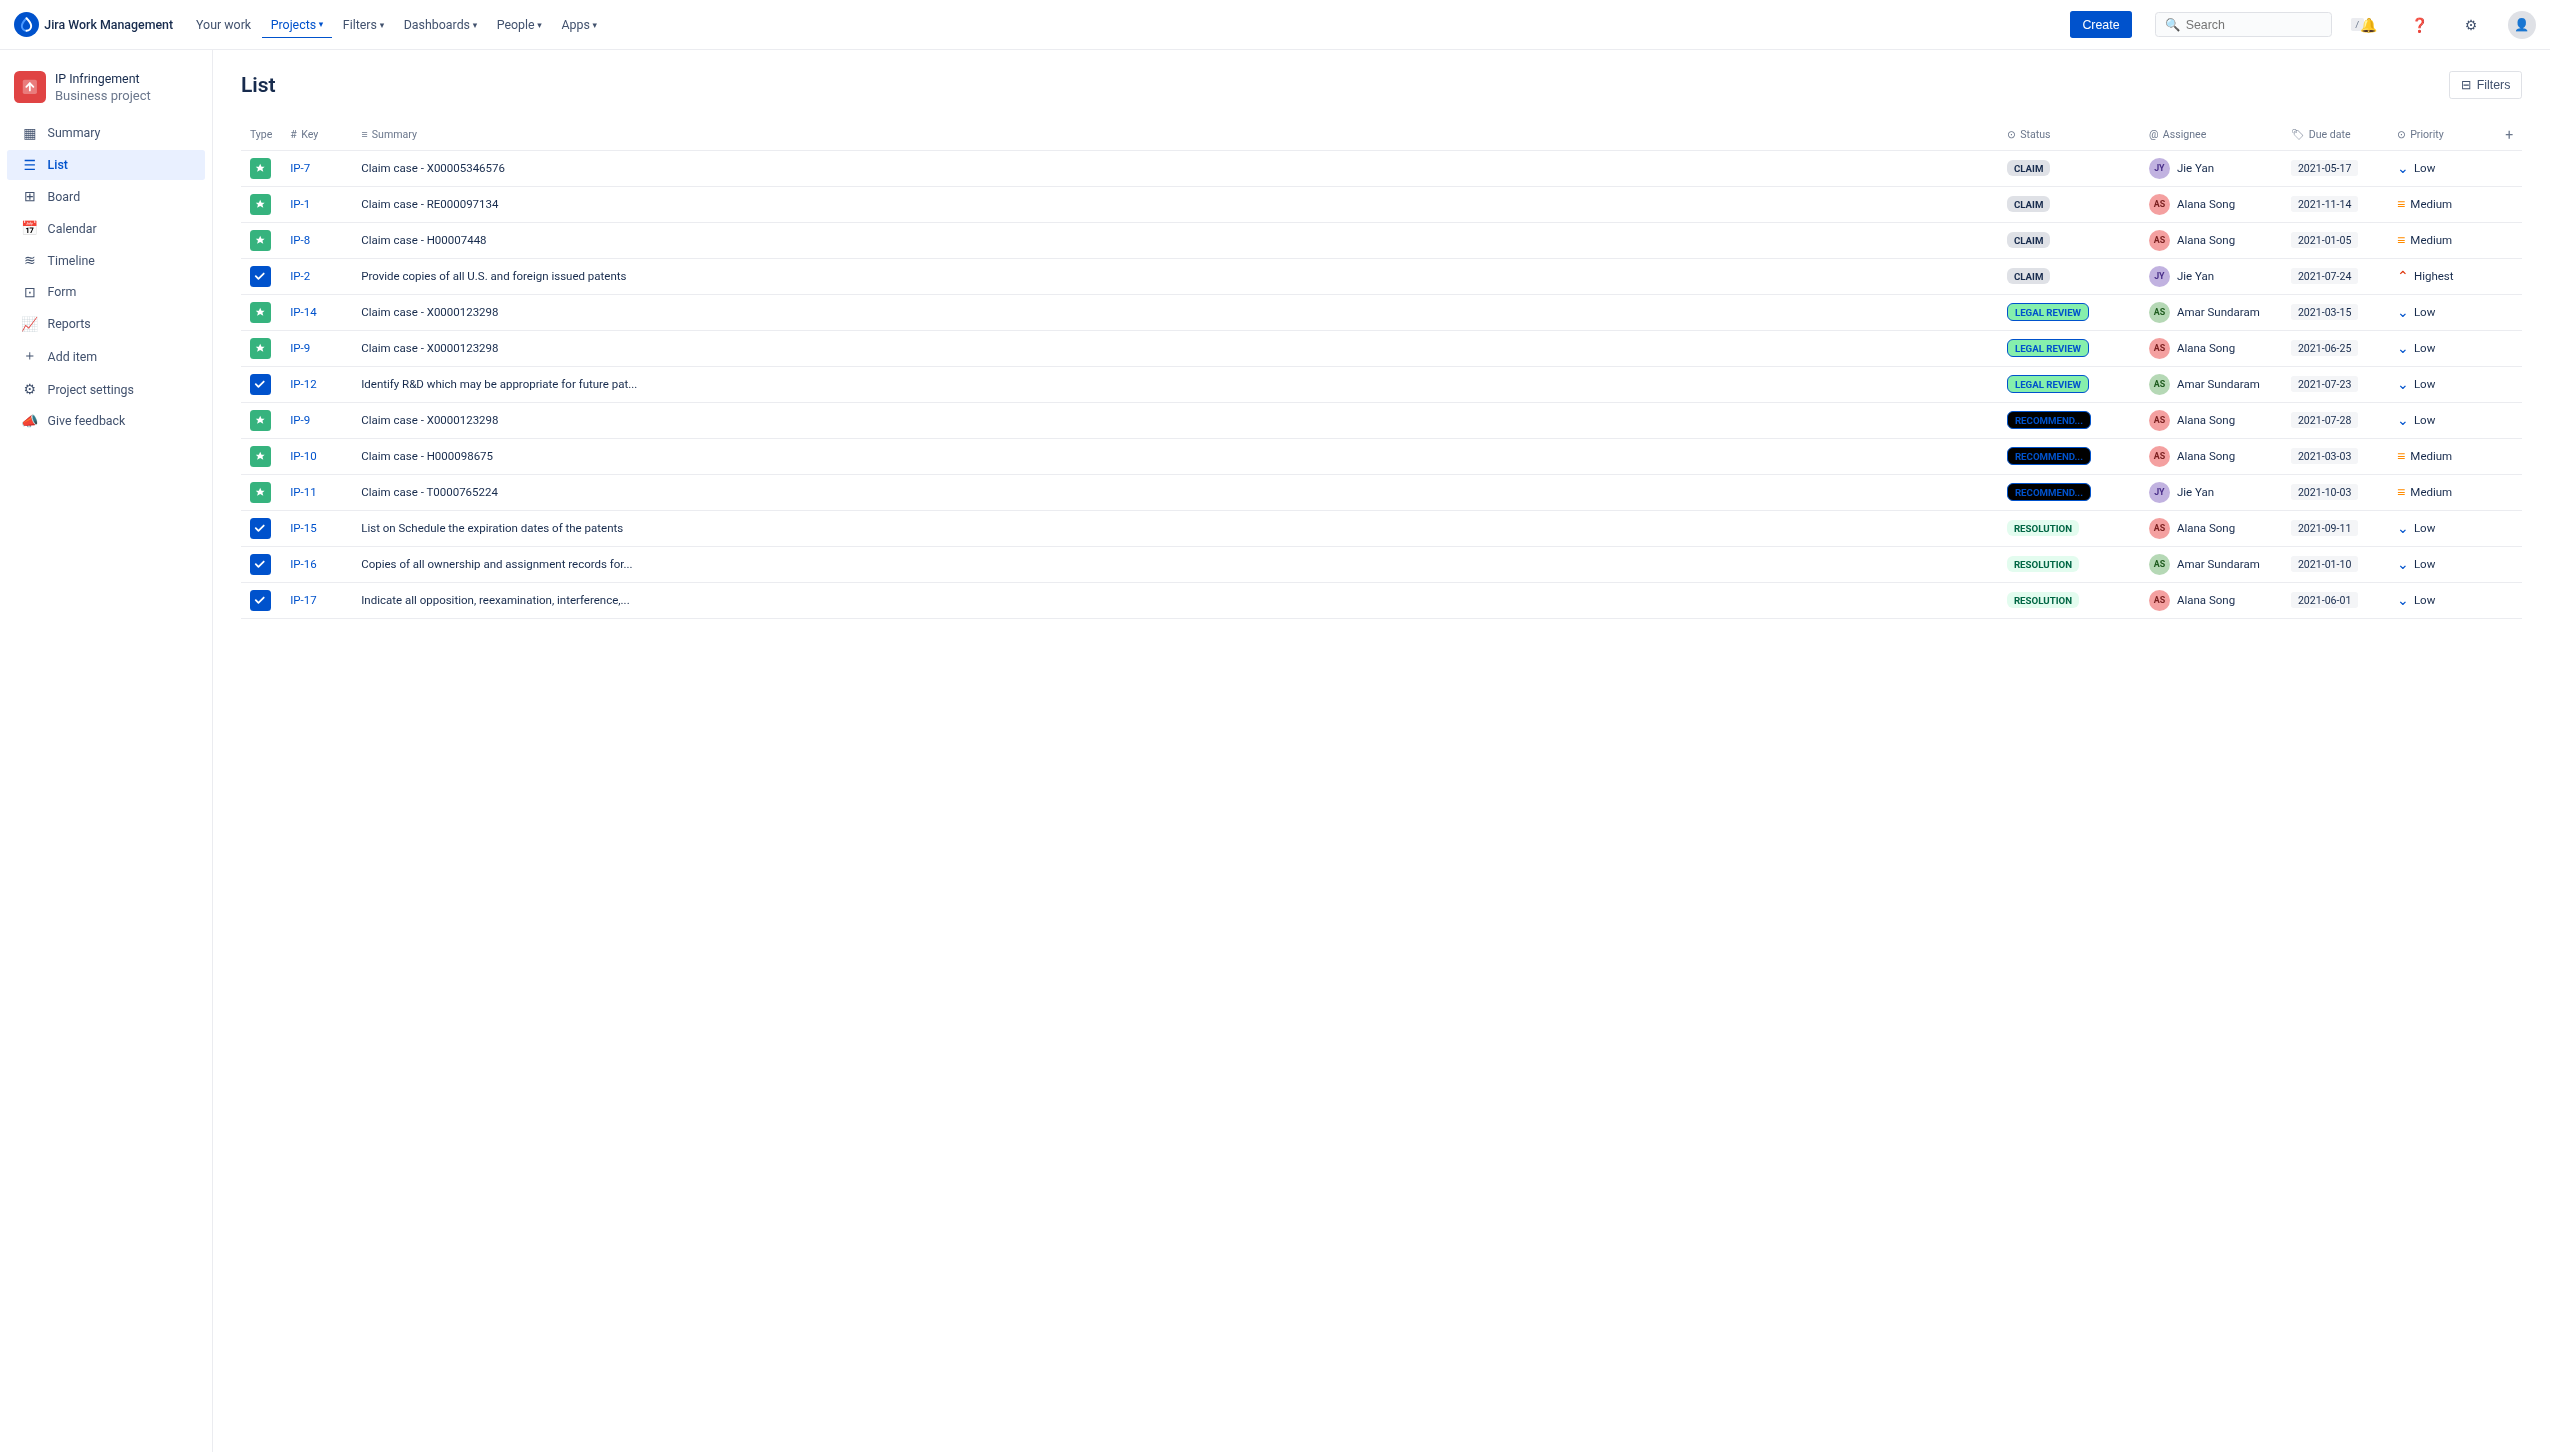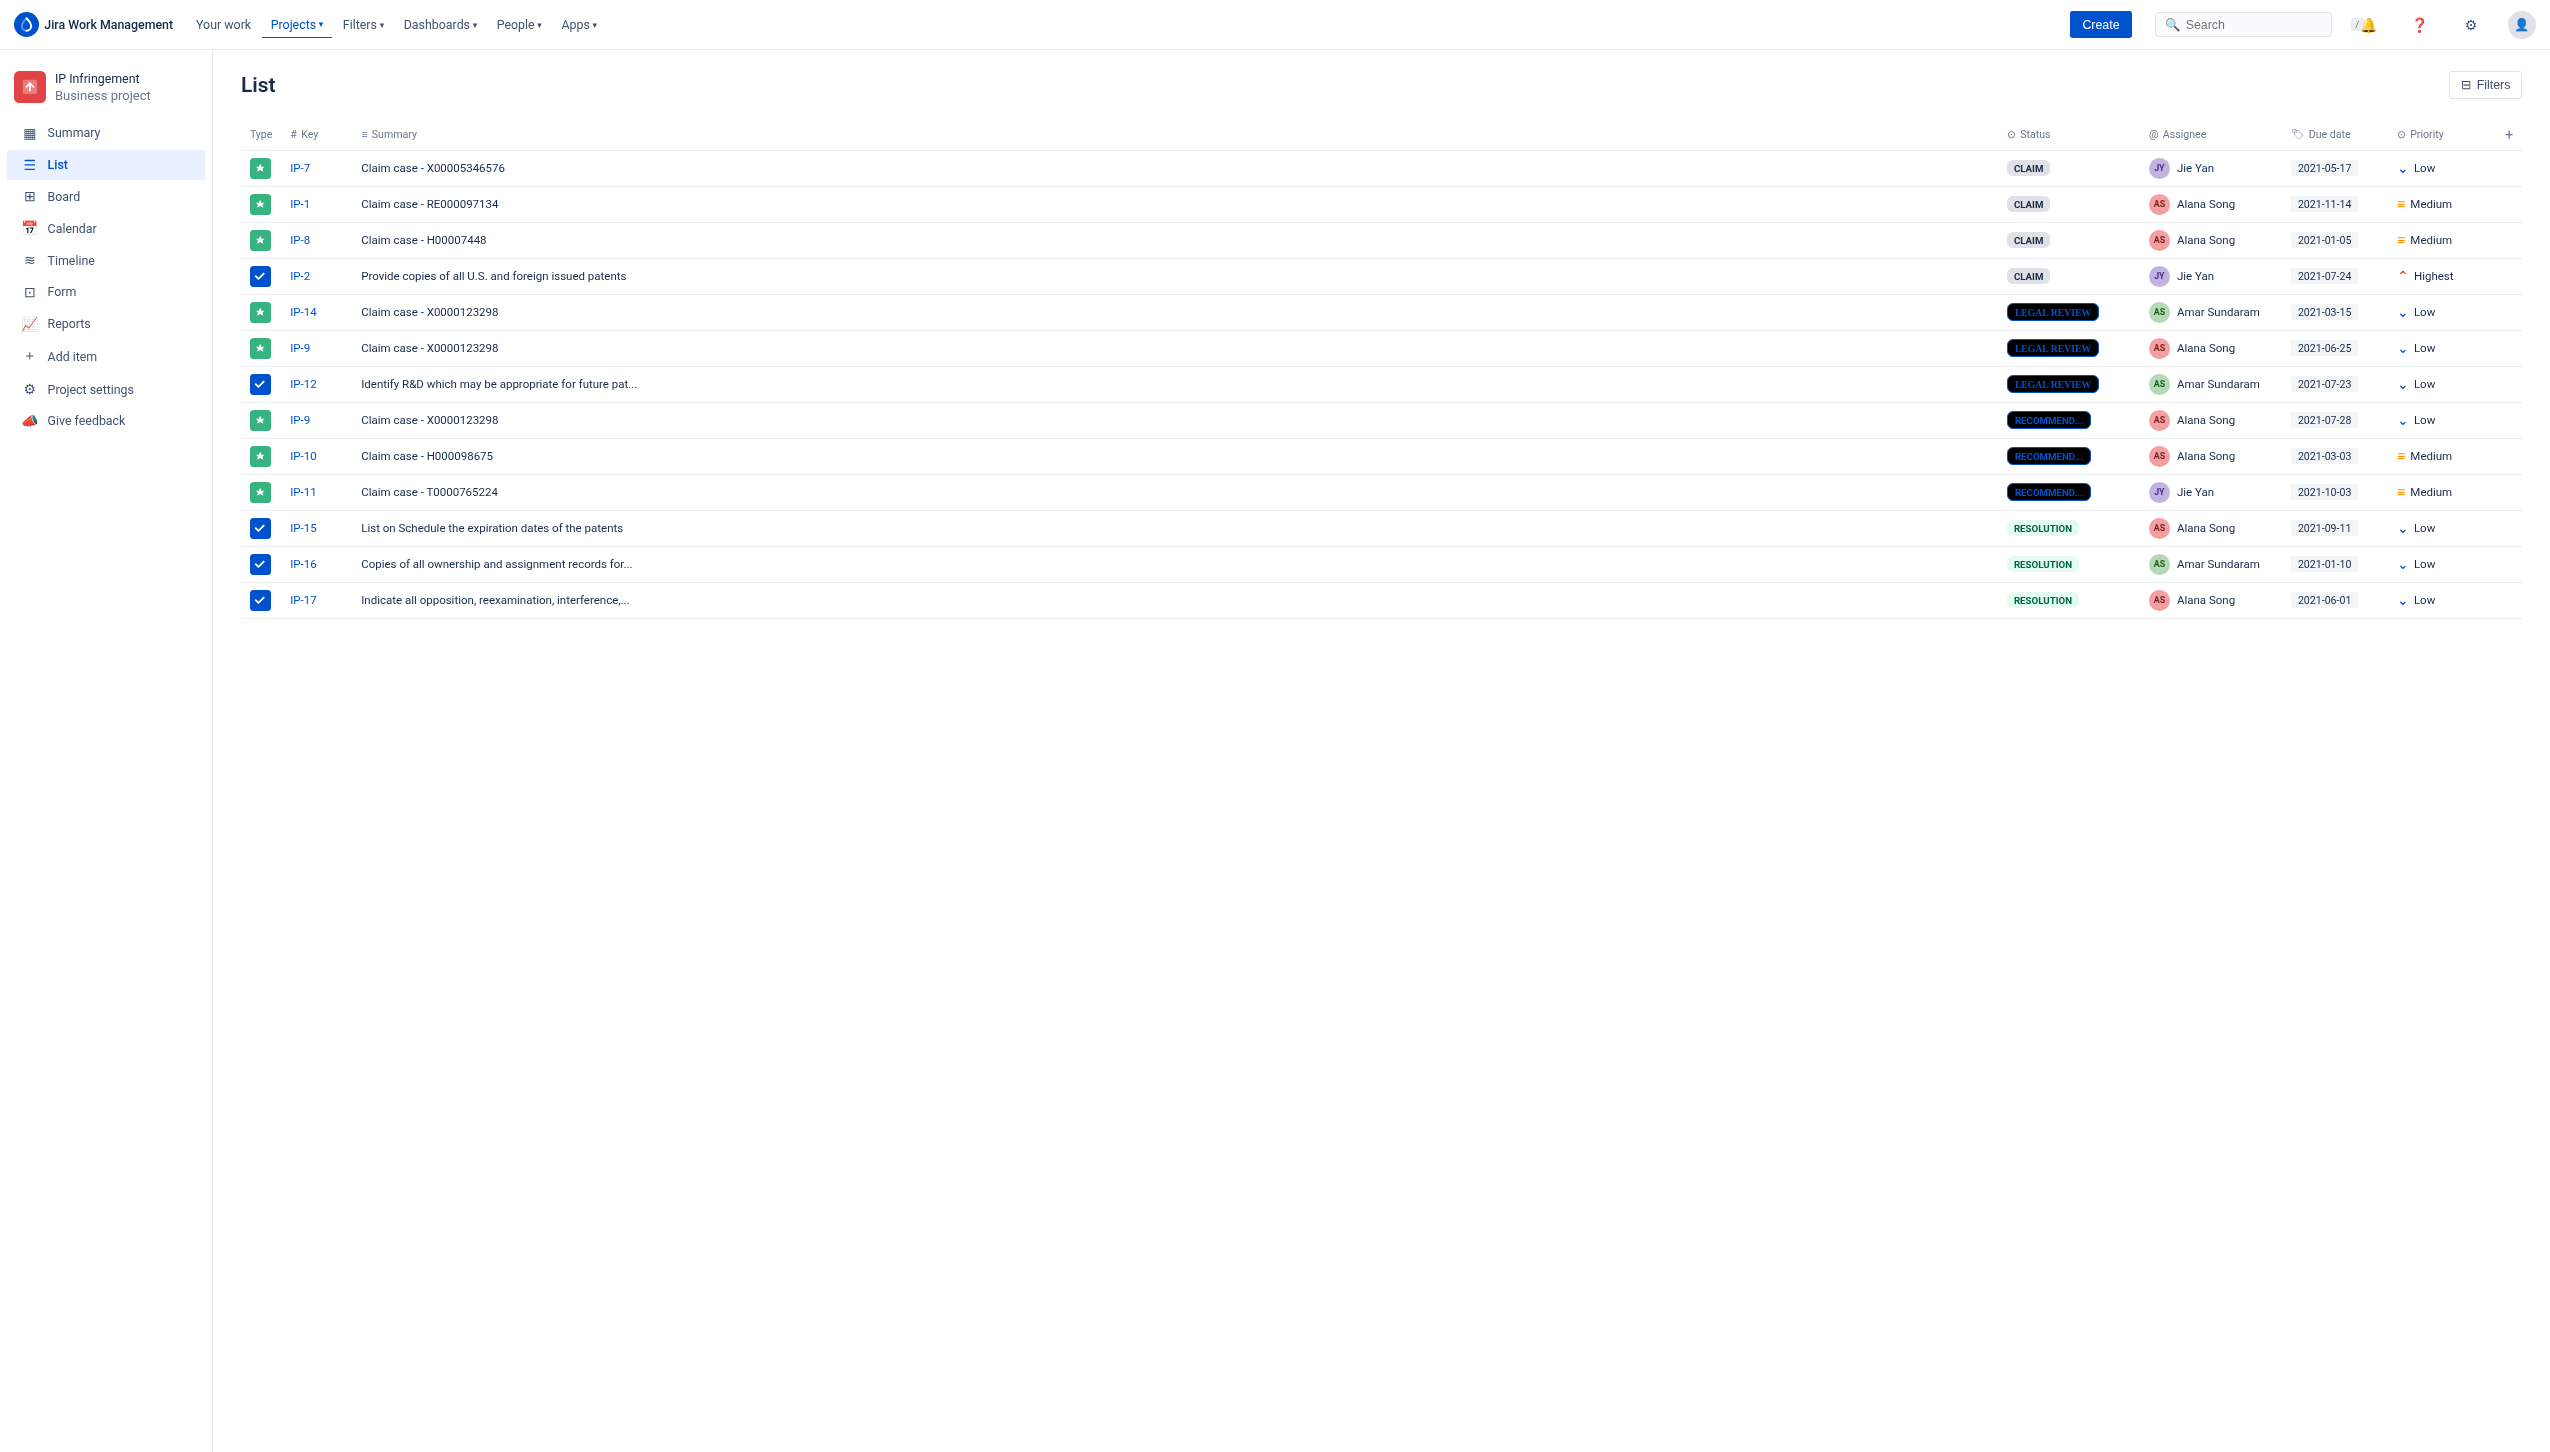--- a/index.html
+++ b/index.html
@@ -112,21 +112,21 @@
 
     
     .key-link { color: #0052cc; text-decoration: none; font-size: 11.5px; }
 
     
     .status-badge {
       display: inline-block; padding: 2.7px 7px; border-radius: 6px;
       font-size: 9.7px; font-weight: 700; text-transform: uppercase; white-space: nowrap;
     }
     .status-claim { background: #dfe1e6; color: #172b4d; }
-    .status-legal { background: #000000; color: #0052cc; border: 0.9px solid #0052cc; font-family: Liberation Serif, serif; }
+    .status-legal { background: #86efac; color: #0052cc; border: 0.9px solid #0052cc; }
     .status-recommend { background: #000000; color: #0052cc; border: 0.9px solid #0052cc; }
     .status-resolution { background: #e3fcef; color: #006644; }
 
     
     .assignee-cell { display: flex; align-items: center; gap: 7px; }
     .assignee-avatar {
       width: 21px; height: 21px; border-radius: 50%; overflow: hidden;
       display: flex; align-items: center; justify-content: center; font-size: 8.9px; font-weight: 700;
       flex-shrink: 0;
     }

